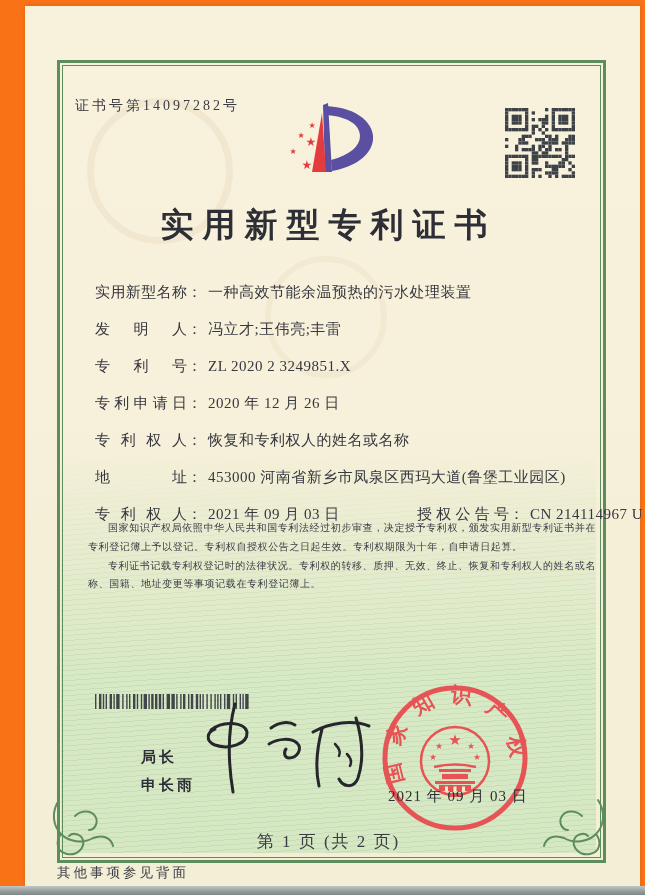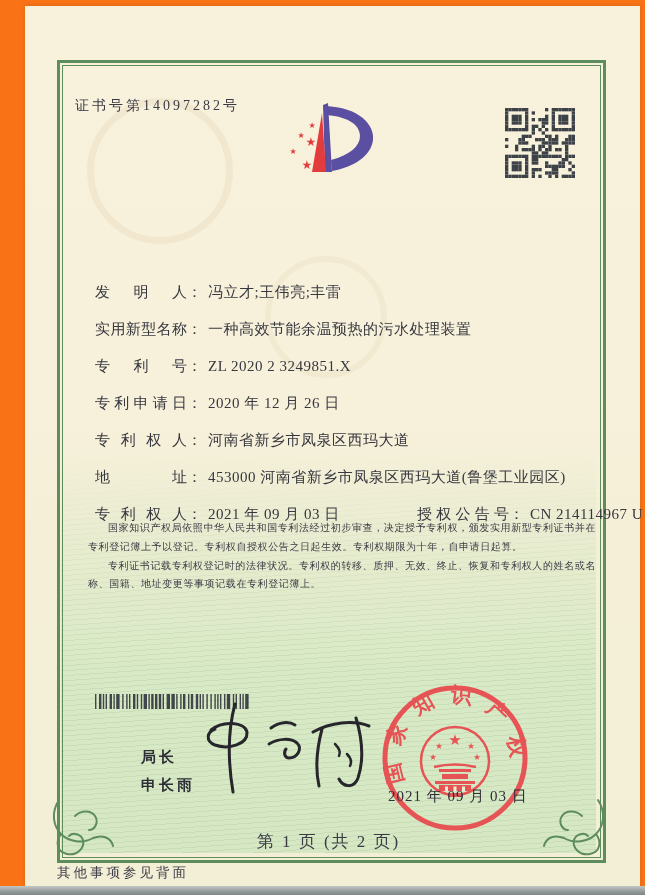--- a/index.html
+++ b/index.html
@@ -311,36 +311,37 @@
           <rect x="26.67" y="66.67" width="3.33" height="3.33" fill="#3d4248"></rect>
           <rect x="33.33" y="66.67" width="3.33" height="3.33" fill="#3d4248"></rect>
           <rect x="43.33" y="66.67" width="3.33" height="3.33" fill="#3d4248"></rect>
           <rect x="50.00" y="66.67" width="3.33" height="3.33" fill="#3d4248"></rect>
           <rect x="56.67" y="66.67" width="3.33" height="3.33" fill="#3d4248"></rect>
           <rect x="60.00" y="66.67" width="3.33" height="3.33" fill="#3d4248"></rect>
           <rect x="63.33" y="66.67" width="3.33" height="3.33" fill="#3d4248"></rect>
           <rect x="66.67" y="66.67" width="3.33" height="3.33" fill="#3d4248"></rect>
         </svg></div>
 
+    <div class="title">实用新型专利证书</div>
 
     <div class="fields">
       <div class="frow">
+        <span class="flabel">实用新型名称</span><span class="fcolon">：</span><span class="fvalue">一种高效节能余温预热的污水处理装置</span>
+      </div>
+      <div class="frow">
         <span class="flabel">发明人</span><span class="fcolon">：</span><span class="fvalue">冯立才;王伟亮;丰雷</span>
       </div>
       <div class="frow">
-        <span class="flabel">实用新型名称</span><span class="fcolon">：</span><span class="fvalue">一种高效节能余温预热的污水处理装置</span>
-      </div>
-      <div class="frow">
         <span class="flabel">专利号</span><span class="fcolon">：</span><span class="fvalue">ZL 2020 2 3249851.X</span>
       </div>
       <div class="frow">
         <span class="flabel">专利申请日</span><span class="fcolon">：</span><span class="fvalue">2020 年 12 月 26 日</span>
       </div>
       <div class="frow">
-        <span class="flabel">专利权人</span><span class="fcolon">：</span><span class="fvalue">河南省新乡市凤泉区西玛大道</span>
+        <span class="flabel">专利权人</span><span class="fcolon">：</span><span class="fvalue">恢复和专利权人的姓名或名称</span>
       </div>
       <div class="frow">
         <span class="flabel">地址</span><span class="fcolon">：</span><span class="fvalue">453000 河南省新乡市凤泉区西玛大道(鲁堡工业园区)</span>
       </div>
       <div class="frow">
         <span class="flabel">专利权人</span><span class="fcolon">：</span><span class="fvalue">2021 年 09 月 03 日</span>
         <span class="grant-right">
           <span class="flabel">授权公告号</span><span class="fcolon">：</span><span class="fvalue">CN 214114967 U</span>
         </span>
       </div>

